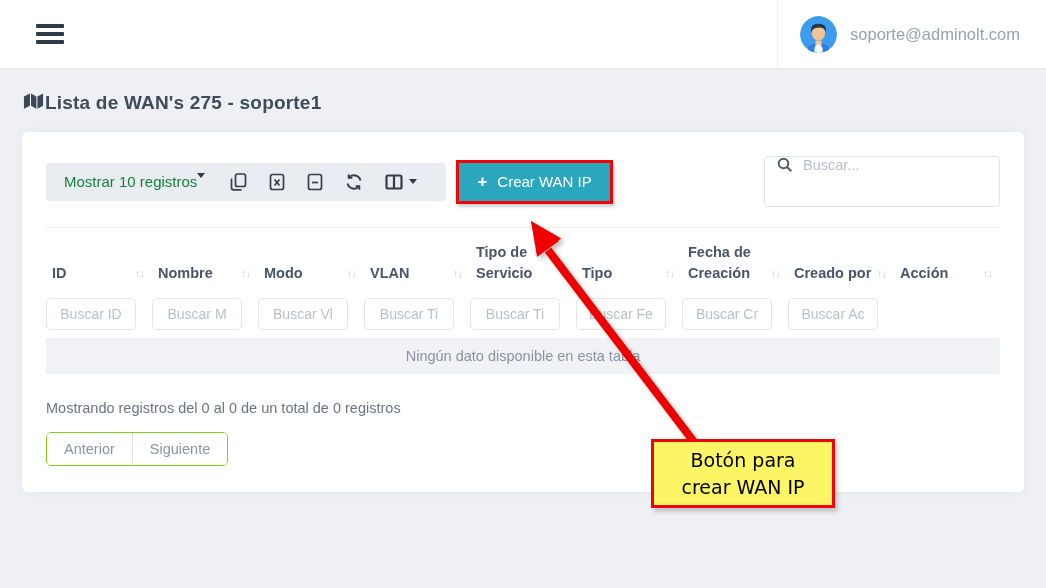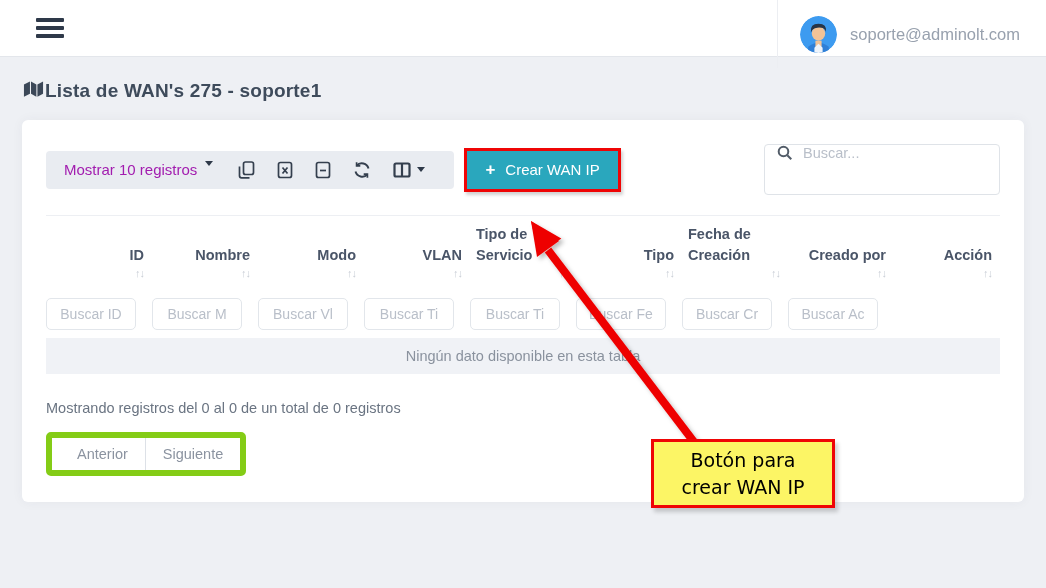--- a/index.html
+++ b/index.html
@@ -1,21 +1,21 @@
 <!DOCTYPE html>
 <html><head>
 <meta charset="utf-8">
 <style>
   * { margin:0; padding:0; box-sizing:border-box; }
   html,body { width:1046px; height:588px; overflow:hidden;
     font-family:"Liberation Sans","DejaVu Sans",sans-serif;
     background:#eef0f4; color:#3c4858; }
 
   
-  .topbar { position:relative; height:56px; background:#ffffff;
+  .topbar { position:relative; height:68px; background:#ffffff;
     display:flex; align-items:center; box-shadow:0 1px 0 rgba(40,50,70,.05); }
   .hamburger { margin-left:36px; width:28px; cursor:pointer; }
   .hamburger .bar { height:3.6px; background:#2e3949; border-radius:1px; margin:4.2px 0; }
   .user-area { position:absolute; right:0; top:0; height:68px;
     display:flex; align-items:center; gap:13px; padding:0 26px 0 22px;
     border-left:1px solid #eceef2; }
   .avatar { width:37px; height:37px; border-radius:50%; overflow:hidden; flex:0 0 auto; }
   .user-email { font-size:16.5px; color:#98a1ae; }
 
   
@@ -23,22 +23,22 @@
   .page-title { font-size:19px; font-weight:700; color:#3e4b5b; letter-spacing:.2px; }
 
   
   .card { margin:0 22px; background:#fff; border-radius:6px;
     box-shadow:0 0 12px rgba(50,60,80,.05); padding:24px 24px 26px; }
 
   
   .toolbar { display:flex; align-items:center; }
   .tool-group { display:flex; align-items:center; height:38px; background:#e9ecf1;
     border-radius:4px; padding:0 18px; }
-  .length-select { display:flex; gap:8px; font-size:15px;
-    color:#a21caf; cursor:pointer; white-space:nowrap; }
+  .length-select { display:flex; font-size:15px;
+    color:#15803d; cursor:pointer; white-space:nowrap; }
   .caret { width:0; height:0; border-left:4.5px solid transparent;
     border-right:4.5px solid transparent; border-top:5px solid #2e3949; }
   .dt-buttons { display:flex; align-items:center; margin-left:14px; }
   .dt-btn { background:none; border:none; padding:6px 11px; cursor:pointer;
     display:flex; align-items:center; gap:6px; color:#343f4e; }
   .dt-btn svg { display:block; }
 
   .annot-btn-box { margin-left:10px; border:3px solid #ef0505;
     box-shadow:2px 3px 3px rgba(0,0,0,.18); }
   .create-btn { display:flex; align-items:center; gap:10px; height:38px;
@@ -52,36 +52,36 @@
   .search-wrap input { border:none; outline:none; flex:1; font-size:14.5px;
     font-family:inherit; color:#5a6470; background:transparent; min-width:0; }
   .search-wrap input::placeholder { color:#b9bfc9; }
 
   
   .dtable { margin-top:20px; border-top:1px solid #edeff3; padding-top:8px; }
   .thead-row { display:grid; grid-template-columns:repeat(9,1fr); min-height:52px;
     align-items:end; }
   .th { display:flex; justify-content:space-between; align-items:flex-end;
     padding:0 8px 4px 6px; font-size:14.5px; font-weight:700; color:#4a5568;
-    line-height:1.45; cursor:pointer;flex-direction:column; }
+    line-height:1.45; cursor:pointer; }
   .sort-glyph { font-size:11px; color:#c9ced6; letter-spacing:-1px;
     white-space:nowrap; padding-bottom:2px; }
   .filter-row { display:grid; grid-template-columns:repeat(9,1fr); margin-top:10px; }
   .filter-row input { width:90px; height:32px; margin:0 auto; border:1px solid #e2e6eb;
     border-radius:5px; font-size:14px; font-family:inherit; color:#5a6470;
     text-align:center; outline:none; }
   .filter-row input::placeholder { color:#b9bfc9; }
   .empty-row { margin-top:8px; height:36px; background:#f0f2f6; display:flex;
     align-items:center; justify-content:center; font-size:14.5px; color:#8a929e; }
 
   
   .card-footer { display:flex; justify-content:space-between; align-items:flex-start;flex-direction:column; }
   .info-text { margin-top:26px; font-size:14.5px; color:#6a7482; }
-  .paginate { margin-top:16px; display:flex; border:6px solid #84cc16;
-    border-radius:5px; overflow:hidden; background:#fff;padding-left:8px; }
+  .paginate { margin-top:16px; display:flex; border:1px solid #84cc16;
+    border-radius:5px; overflow:hidden; background:#fff; }
   .page-btn { padding:8px 17px; font-size:14.5px; color:#8b93a0; background:#fff;
     border:none; font-family:inherit; cursor:pointer; }
   .page-btn + .page-btn { border-left:1px solid #dde1e7; }
 
   
   .arrow-svg { position:absolute; left:0; top:0; width:1046px; height:588px;
     pointer-events:none; z-index:40; }
   .callout { position:absolute; left:651px; top:439px; width:184px; height:69px;
     background:#fcf565; border:3px solid #ef0505; z-index:50;
     display:flex; flex-direction:column; align-items:center; justify-content:center;

